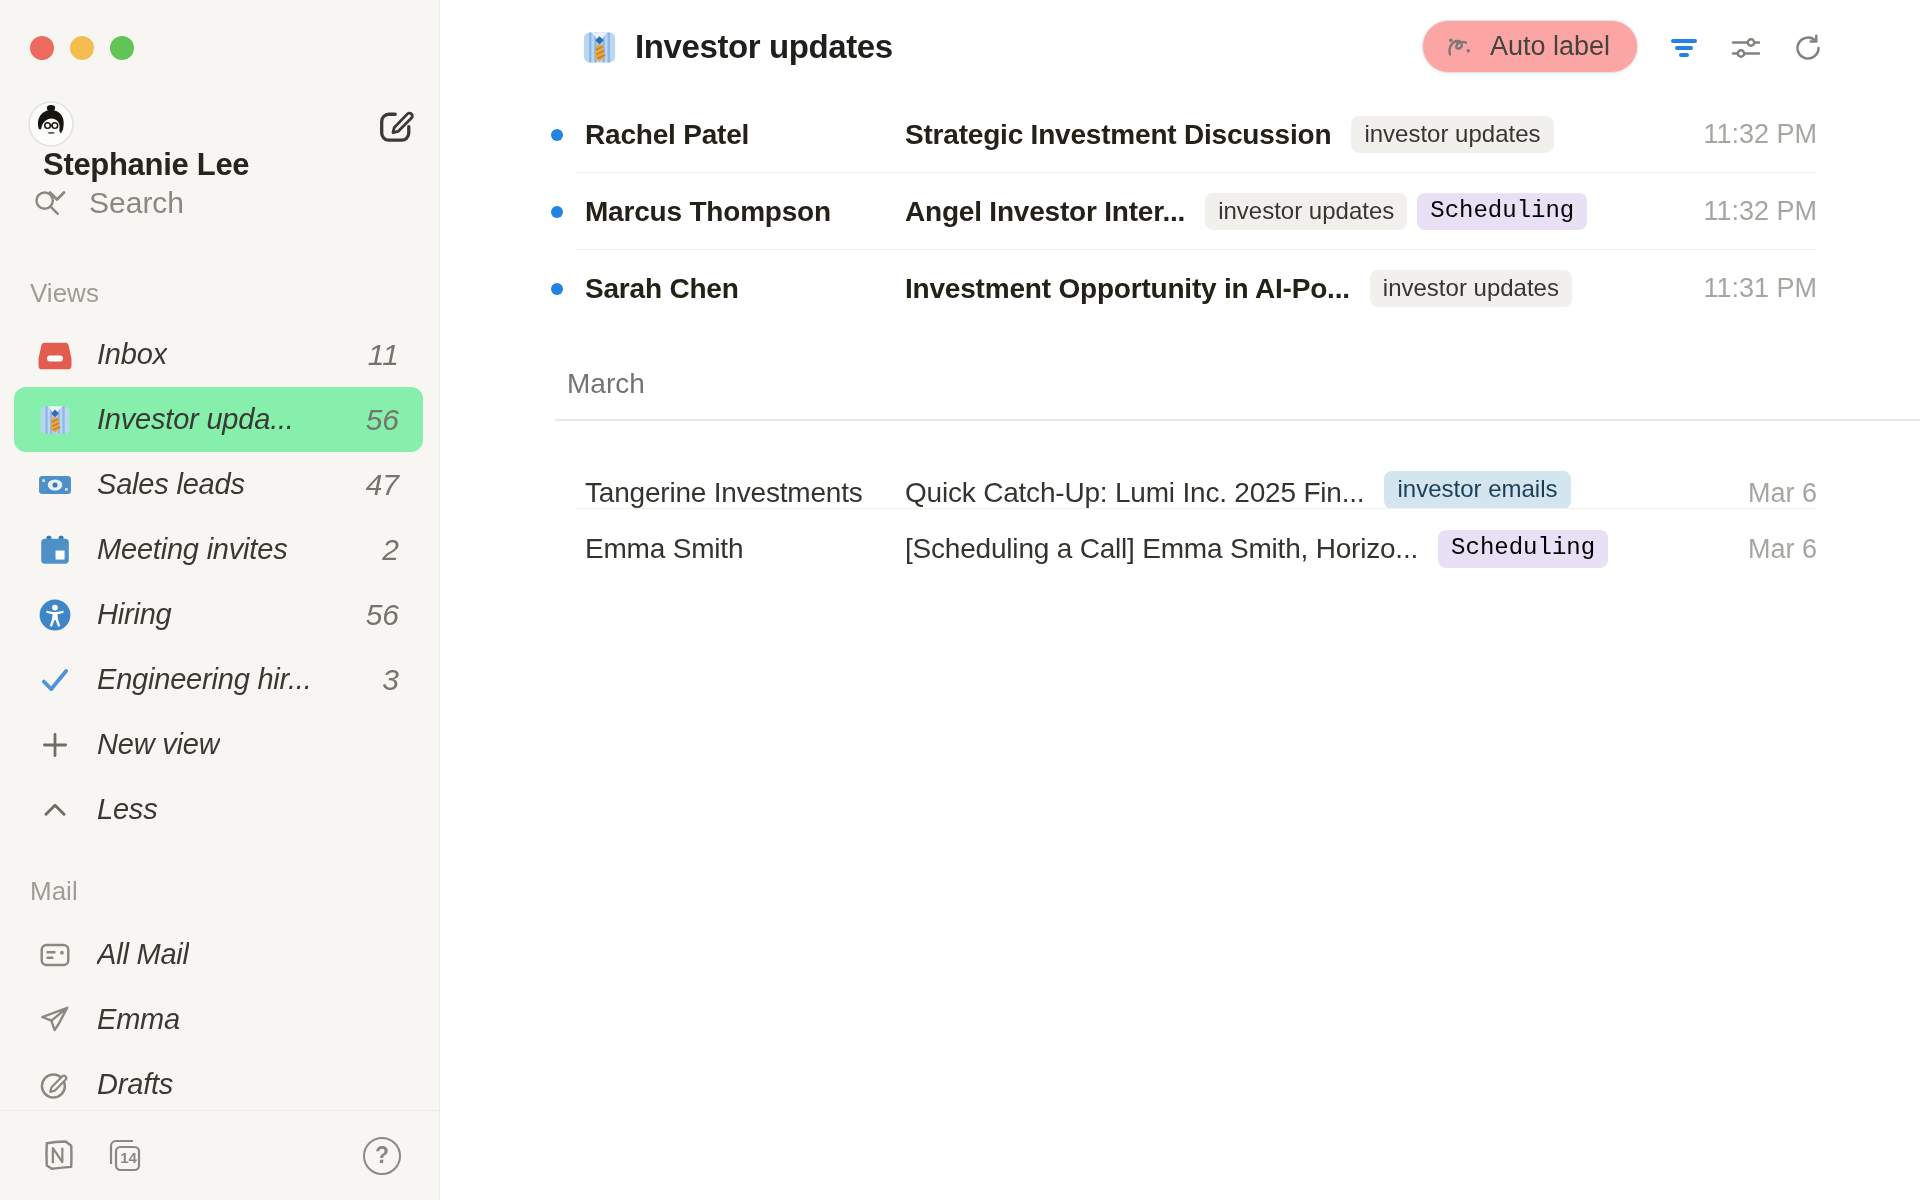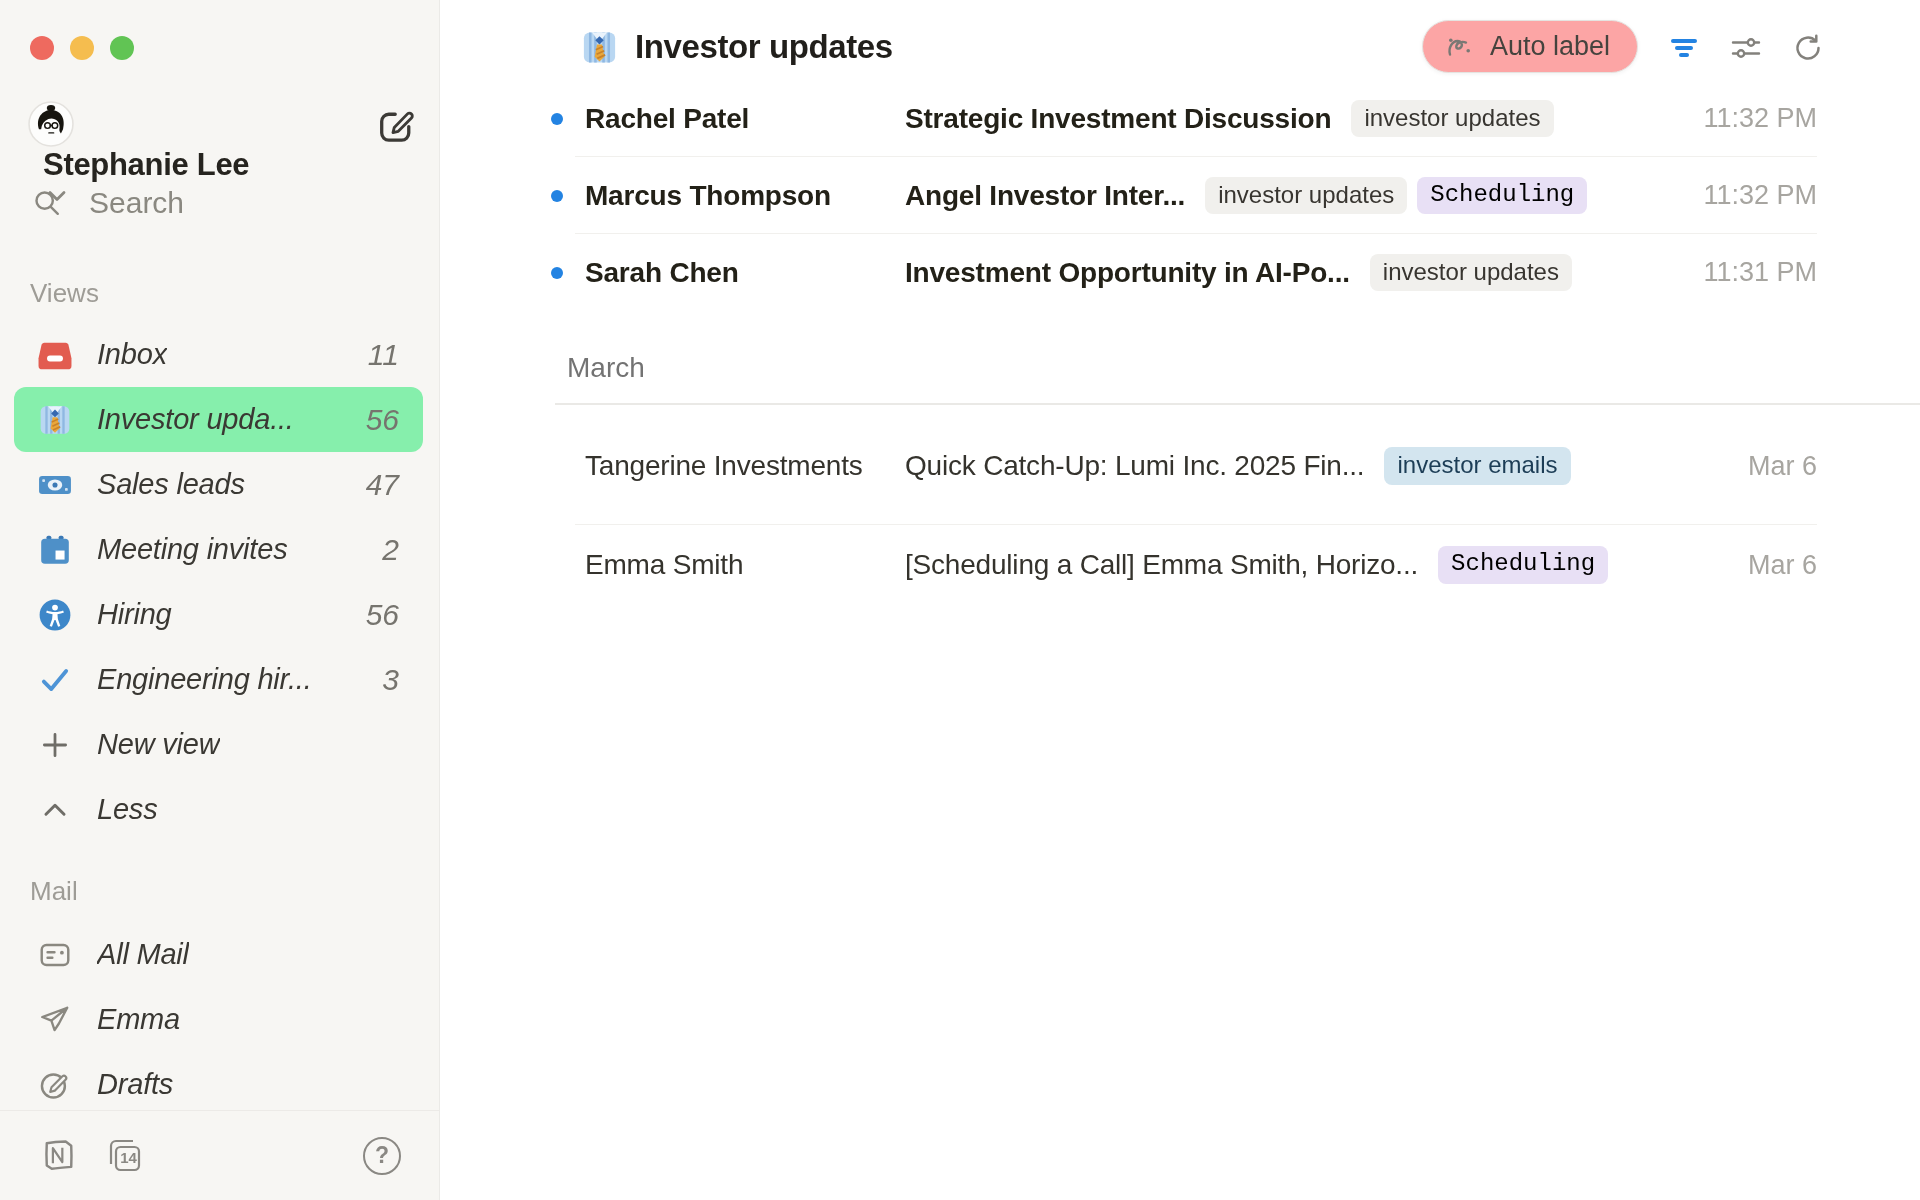--- a/index.html
+++ b/index.html
@@ -76,40 +76,40 @@
     background: #fca5a5; border: 1px solid #E5E4E1; border-radius: 27px;
     box-shadow: 0 1px 4px rgba(0,0,0,0.06); cursor: pointer;
   }
   .auto-label-btn .label { font-size: 27px; color: #45433E; }
   .auto-label-btn svg { width: 34px; height: 34px; }
 
   .header-icons { position: absolute; top: 31px; right: 95px; display: flex; gap: 28px; }
   .hicon { width: 34px; height: 34px; background: none; border: none; padding: 0; cursor: pointer; }
   .hicon svg { width: 100%; height: 100%; }
 
-  .listing { position: absolute; top: 80px; left: 107px; right: 103px; }
+  .listing { position: absolute; top: 96px; left: 107px; right: 103px; }
   .row { position: relative; height: 77px; display: flex; align-items: center; padding-left: 38px; cursor: pointer; }
   .row.bordered::after { content: ""; position: absolute; left: 28px; right: 0; bottom: 0; border-bottom: 1px solid #F1F0ED; }
   .unread-dot { position: absolute; left: 4px; top: 50%; margin-top: -6px; width: 12px; height: 12px; border-radius: 50%; background: #2383E2; }
   .sender { width: 320px; min-width: 320px; font-size: 28px; color: #35332D; white-space: nowrap; overflow: hidden; letter-spacing: -0.2px; }
   .subject { font-size: 28px; color: #35332D; white-space: nowrap; overflow: hidden; letter-spacing: -0.2px; }
   .row.unread .sender, .row.unread .subject { font-weight: 600; color: #232118; }
   .tags { display: flex; gap: 10px; margin-left: 20px; flex: none; }
   .tag { font-size: 24px; font-weight: 500; padding: 4px 13px 6px; border-radius: 8px; line-height: 1.15; white-space: nowrap; }
   .tag[data-color="gray"]   { background: #F1F0ED; color: #383530; }
   .tag[data-color="purple"] { background: #E8E0F5; color: #000000; font-family: Liberation Mono, monospace; }
   .tag[data-color="blue"]   { background: #D3E5EF; color: #1C3D56; }
   .time { margin-left: auto; padding-left: 20px; font-size: 27px; color: #A7A5A0; white-space: nowrap; }
 
   .month { position: relative; height: 94px; }
   .month-label { position: absolute; left: 20px; bottom: 21px; font-size: 28px; font-weight: 500; color: #737373; }
   .month::after { content: ""; position: absolute; left: 8px; right: -103px; bottom: 0; border-bottom: 2px solid #EAE9E6; }
 
   .row.read { height: 80px; }
-  .row.read.first { height: 120px; padding-top: 2px; }
+  .row.read.first { height: 88px; padding-top: 2px; align-items: flex-end; }
   .row.read.first::after { left: 28px; }
 </style>
 </head>
 <body>
 
 <div class="app">
 
   <aside class="sidebar">
 
     <div class="traffic">

